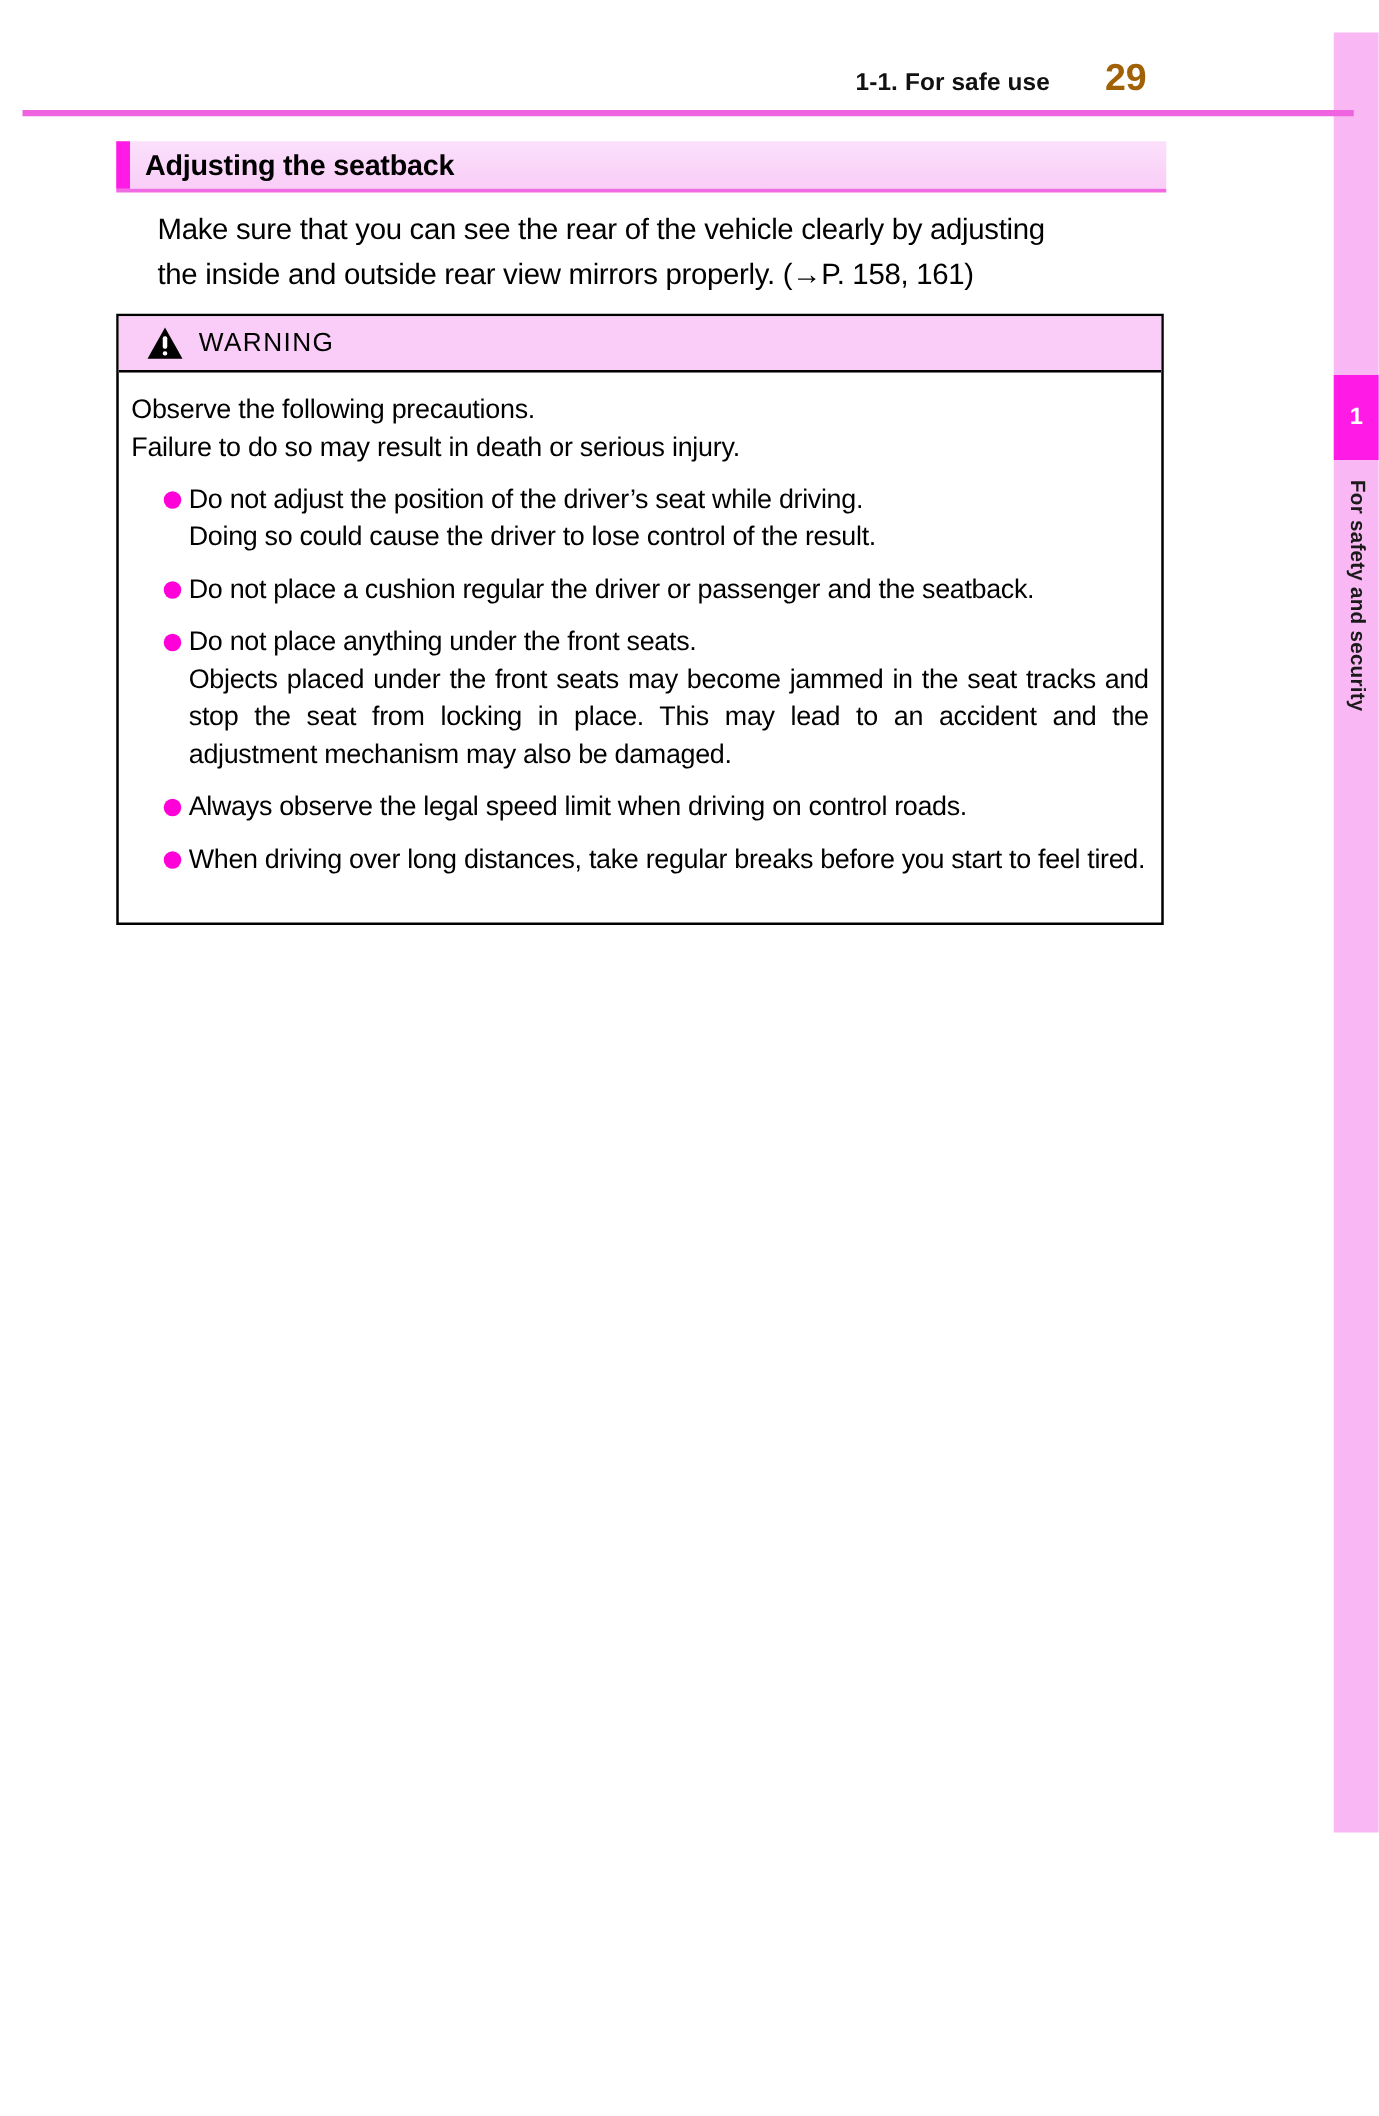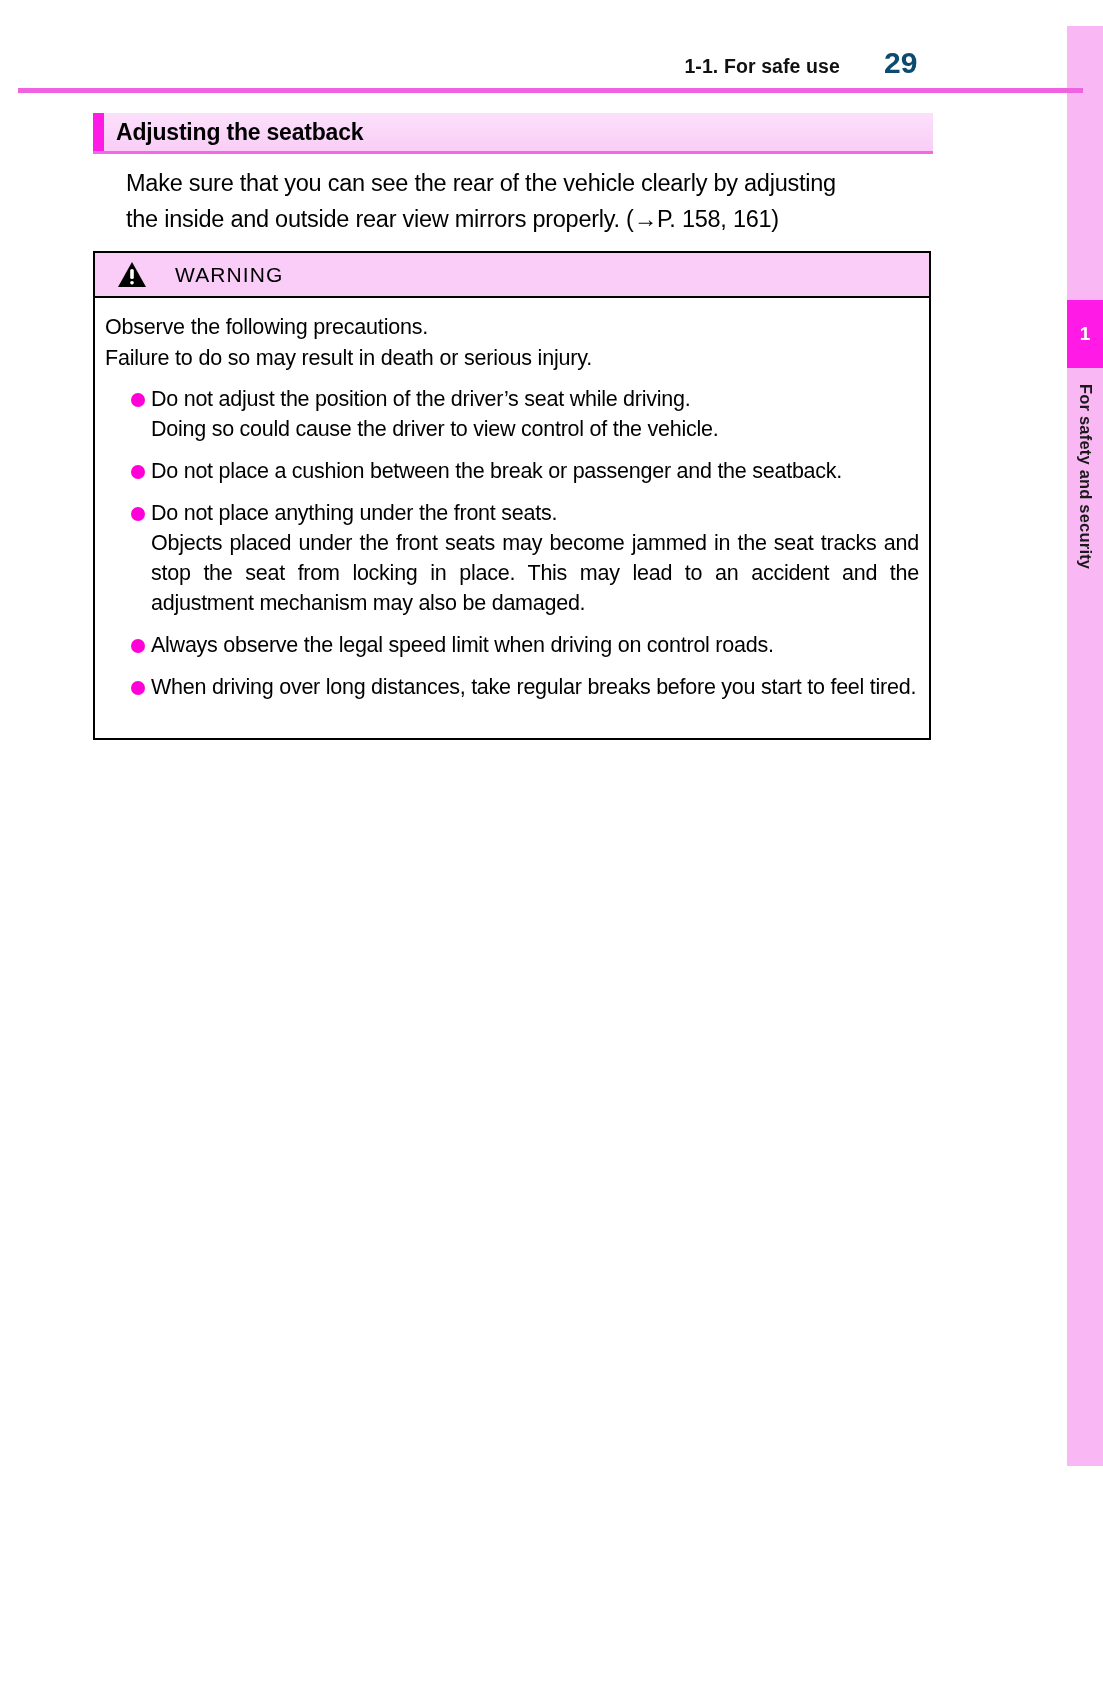--- a/index.html
+++ b/index.html
@@ -73,21 +73,21 @@
   }
   .header-section {
     font-size: 19.5px;
     font-weight: bold;
     color: #111111;
     letter-spacing: 0.1px;
   }
   .header-pageno {
     font-size: 30px;
     font-weight: bold;
-    color: #0c4a6e;
+    color: #a16207;
     margin-left: 44px;
     width: 62px;
     text-align: left;
   }
   .header-rule {
     position: absolute;
     left: 18px;
     top: 88px;
     width: 1065px;
     height: 5px;
@@ -144,21 +144,20 @@
     box-sizing: border-box;
   }
   .warning-head {
     height: 45px;
     background: #f9cdf7;
     border-bottom: 2px solid #000000;
     display: flex;
     align-items: center;
     padding-left: 22px;
     box-sizing: border-box;
-    gap: 16px;
   }
   .warn-triangle {
     width: 30px;
     height: 27px;
     flex: 0 0 auto;
     margin-right: 12px;
     display: block;
   }
   .warning-head-text {
     font-size: 21px;
@@ -248,26 +247,26 @@
     <div class="warning-head-text">WARNING</div>
   </div>
   <div class="warning-body">
     <div class="lead-line">Observe the following precautions.</div>
     <div class="lead-line">Failure to do so may result in death or serious injury.</div>
     <ul class="bullet-list">
 
       <li class="bullet-item">
         <span class="bullet-dot"></span>
         <div class="bullet-first">Do not adjust the position of the driver’s seat while driving.</div>
-        <div class="bullet-cont">Doing so could cause the driver to view control of the vehicle.</div>
-      </li>
-
-      <li class="bullet-item">
-        <span class="bullet-dot"></span>
-        <div class="bullet-first">Do not place a cushion between the break or passenger and the seatback.</div>
+        <div class="bullet-cont">Doing so could cause the driver to lose control of the result.</div>
+      </li>
+
+      <li class="bullet-item">
+        <span class="bullet-dot"></span>
+        <div class="bullet-first">Do not place a cushion regular the driver or passenger and the seatback.</div>
       </li>
 
       <li class="bullet-item">
         <span class="bullet-dot"></span>
         <div class="bullet-first">Do not place anything under the front seats.</div>
         <div class="bullet-cont justify">Objects placed under the front seats may become jammed in the seat tracks and stop the seat from locking in place. This may lead to an accident and the adjustment mechanism may also be damaged.</div>
       </li>
 
       <li class="bullet-item">
         <span class="bullet-dot"></span>

